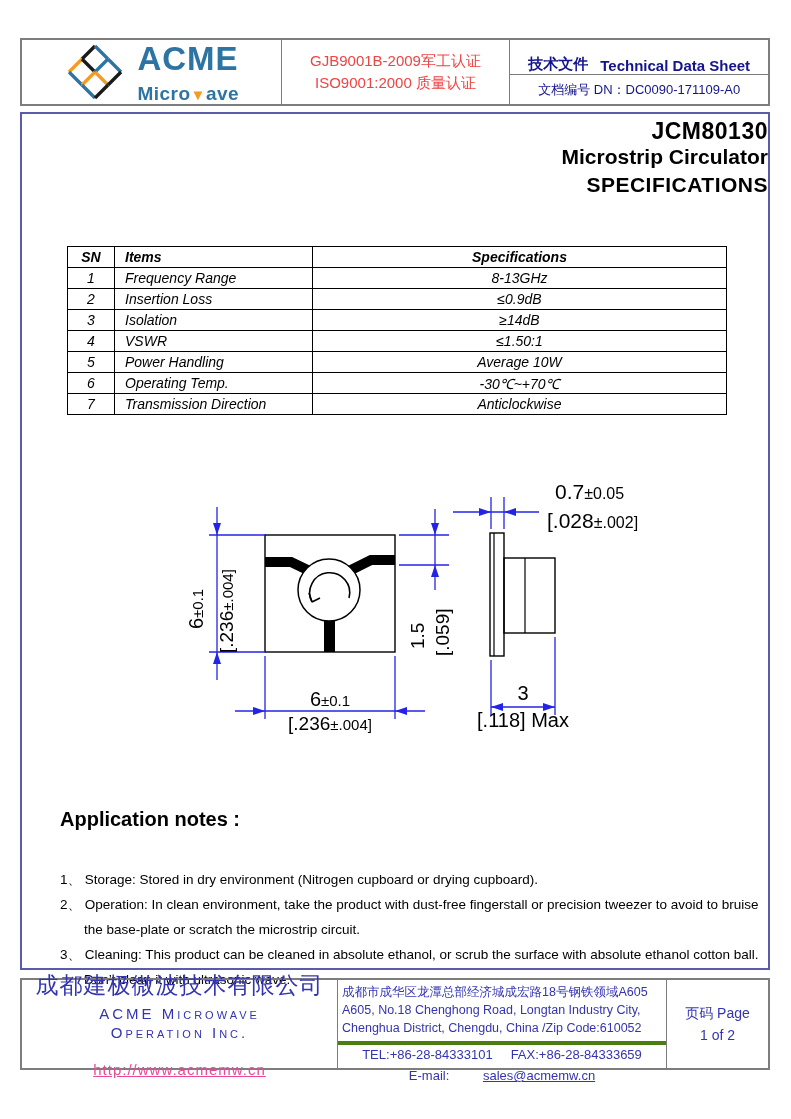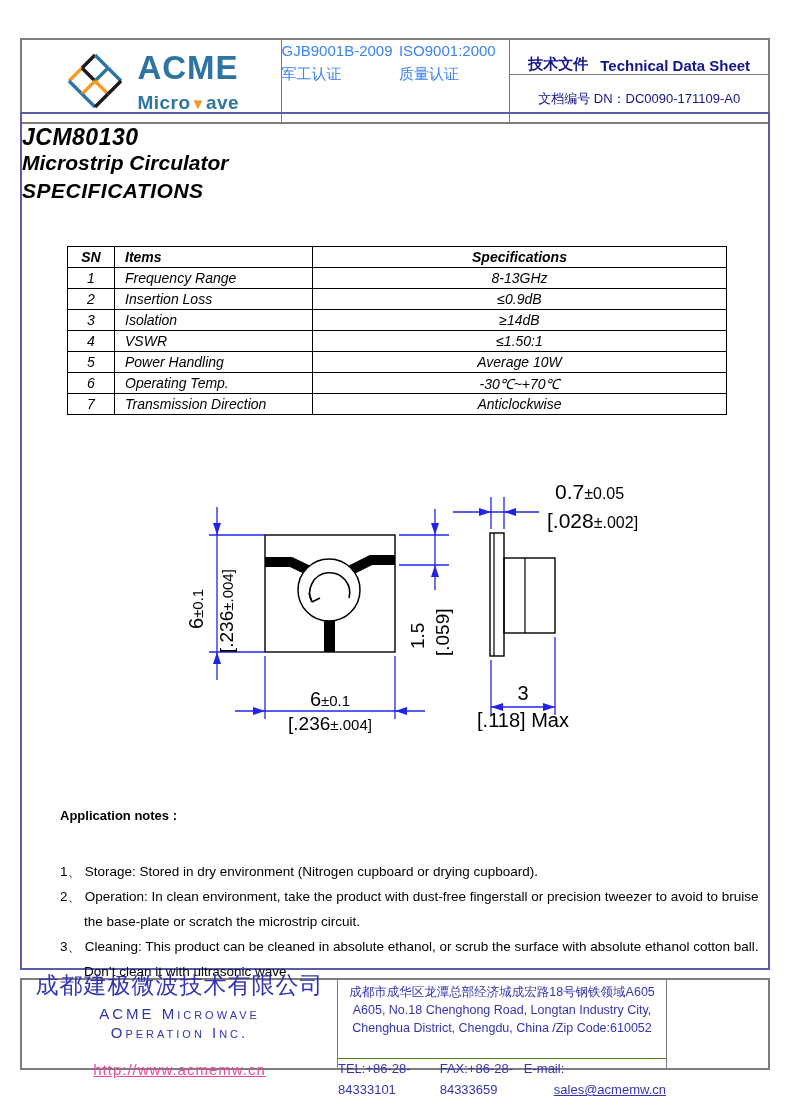--- a/index.html
+++ b/index.html
@@ -2,86 +2,86 @@
 <html><head>
 <meta charset="utf-8">
 <style>
   html,body{margin:0;padding:0;background:#fff;}
   .page{
     position:relative;width:791px;height:1119px;background:#ffffff;
     font-family:"Liberation Sans", sans-serif;color:#000;overflow:hidden;
   }
   
   .header-box{
-    position:absolute;left:20px;top:38px;width:750px;height:86px;
+    position:absolute;left:20px;top:38px;width:750px;height:68px;
     border:2px solid #7d7d7d;box-sizing:border-box;display:flex;
   }
   .logo-cell{width:260px;height:100%;display:flex;align-items:center;justify-content:center;gap:10px;box-sizing:border-box;}
   .logo-text{display:flex;flex-direction:column;line-height:1;}
   .logo-brand{font-size:33px;font-weight:bold;color:#2e74a3;letter-spacing:1px;}
   .logo-sub{font-size:19px;font-weight:bold;color:#2e74a3;margin-top:9px;letter-spacing:0.5px;}
   .logo-sub .tri{color:#f59a23;font-size:15px;}
   .cert-cell{
     width:230px;height:100%;border-left:1px solid #7d7d7d;box-sizing:border-box;
-    display:flex;flex-direction:row;align-items:flex-start;justify-content:center;
-    color:#3b82f6;font-size:15px;line-height:1.5;
+    display:flex;flex-direction:column;align-items:center;justify-content:center;
+    color:#ef4444;font-size:15px;line-height:1.5;
   }
   .doc-cell{width:260px;height:100%;border-left:1px solid #7d7d7d;box-sizing:border-box;display:flex;flex-direction:column;}
   .doc-top{
     height:35px;border-bottom:1px solid #7d7d7d;box-sizing:border-box;
     display:flex;align-items:flex-end;justify-content:center;gap:12px;
     color:#14148c;font-weight:bold;font-size:15px;
   }
   .doc-bottom{
     flex:1;display:flex;align-items:center;justify-content:center;
     color:#14148c;font-size:13px;
   }
   
   .main-box{
     position:absolute;left:20px;top:112px;width:750px;height:858px;
     border:2px solid #5b5baa;box-sizing:border-box;
   }
-  .title-block{position:absolute;top:10px;left:0;width:100%;text-align:left;font-style:italic;}
+  .title-block{position:absolute;top:4px;left:0;width:100%;text-align:right;}
   .title-model{font-size:23px;font-weight:bold;letter-spacing:0.5px;}
   .title-product{font-size:21px;font-weight:bold;margin-top:0;}
   .title-section{font-size:21px;font-weight:bold;margin-top:4px;letter-spacing:0.5px;}
   
   table.spec{
     position:absolute;left:45px;top:132px;width:660px;border-collapse:collapse;
     font-size:14px;
   }
   table.spec td,table.spec th{
     border:1px solid #000;height:21px;padding:0 6px;box-sizing:border-box;font-weight:normal;font-style:italic;
   }
   table.spec th{font-weight:bold;}
   .col-sn{width:47px;text-align:center;}
   .col-item{width:198px;text-align:left;padding-left:10px !important;}
   .col-spec{text-align:center;}
   
   .drawing{position:absolute;left:165px;top:343px;}
   .drawing text{font-family:"Liberation Sans",sans-serif;fill:#000;}
   
   .notes{position:absolute;left:38px;top:694px;width:706px;}
-  .notes-heading{font-size:13px;font-weight:bold;margin-bottom:36px;}
+  .notes-heading{font-size:20px;font-weight:bold;margin-bottom:36px;}
   .notes-item{font-size:13.5px;line-height:25px;padding-left:24px;text-indent:-24px;}
   
   .footer-box{
     position:absolute;left:20px;top:978px;width:750px;height:92px;
     border:2px solid #7d7d7d;box-sizing:border-box;display:flex;color:#3434b2;
   }
   .foot-left{width:315px;box-sizing:border-box;display:flex;flex-direction:column;align-items:center;justify-content:center;}
   .foot-company-cn{font-size:23px;letter-spacing:1px;}
   .foot-company-en{font-size:15px;font-variant:small-caps;letter-spacing:3px;margin-top:4px;line-height:1.25;text-align:center;}
   .foot-site{font-size:15px;letter-spacing:1px;margin-top:19px;text-decoration:underline;color:#ec4899;}
   .foot-mid{width:330px;border-left:1px solid #7d7d7d;border-right:1px solid #7d7d7d;box-sizing:border-box;display:flex;flex-direction:column;}
   .foot-addr{
-    border-bottom:1px solid #4d7c0f;box-sizing:border-box;
-    padding:3px 4px 21px 4px;text-align:center;font-size:12.5px;line-height:1.45;
-  }
-  .foot-contact{flex:1;display:flex;flex-direction:row;align-items:center;justify-content:center;font-size:13px;line-height:1.6;}
+    border-bottom:4px solid #4d7c0f;box-sizing:border-box;
+    padding:3px 4px 4px 4px;font-size:12.5px;line-height:1.45;
+  }
+  .foot-contact{flex:1;display:flex;flex-direction:column;align-items:center;justify-content:center;font-size:13px;line-height:1.6;}
   .foot-tel-row{display:flex;gap:18px;}
   .foot-email a,.foot-email .mail{ text-decoration:underline;color:#3434b2;margin-left:30px;}
   .foot-right{flex:1;display:flex;flex-direction:column;align-items:center;justify-content:center;font-size:14px;line-height:1.6;}
 </style>
 </head>
 <body>
 
 <div class="page">
 
   <div class="header-box">
@@ -272,15 +272,19 @@
         <div class="foot-tel-row">
           <span>TEL:+86-28-84333101</span>
           <span>FAX:+86-28-84333659</span>
         </div>
         <div class="foot-email">
           <span>E-mail:</span>
           <a class="mail" href="#">sales@acmemw.cn</a>
         </div>
       </div>
     </div>
+    <div class="foot-right">
+      <div>页码 Page</div>
+      <div>1 of 2</div>
+    </div>
   </div>
 
 </div>
 
 </body></html>

